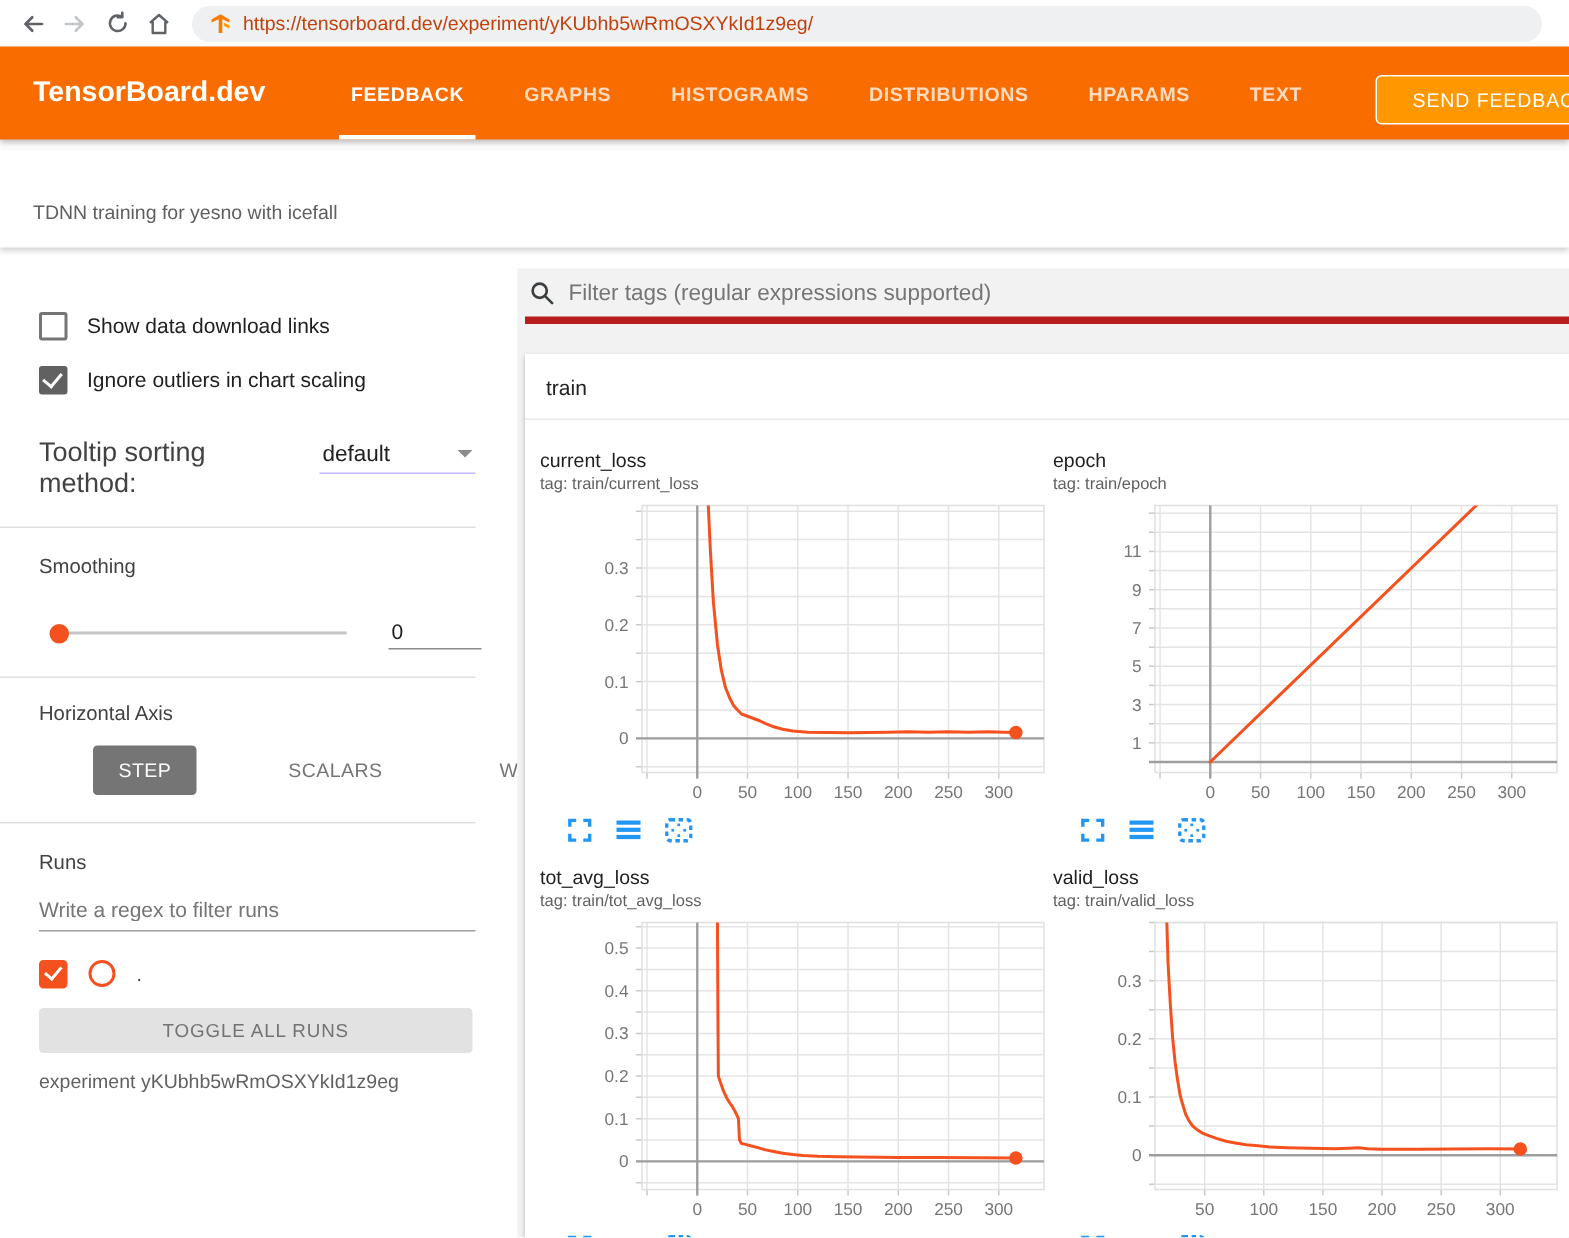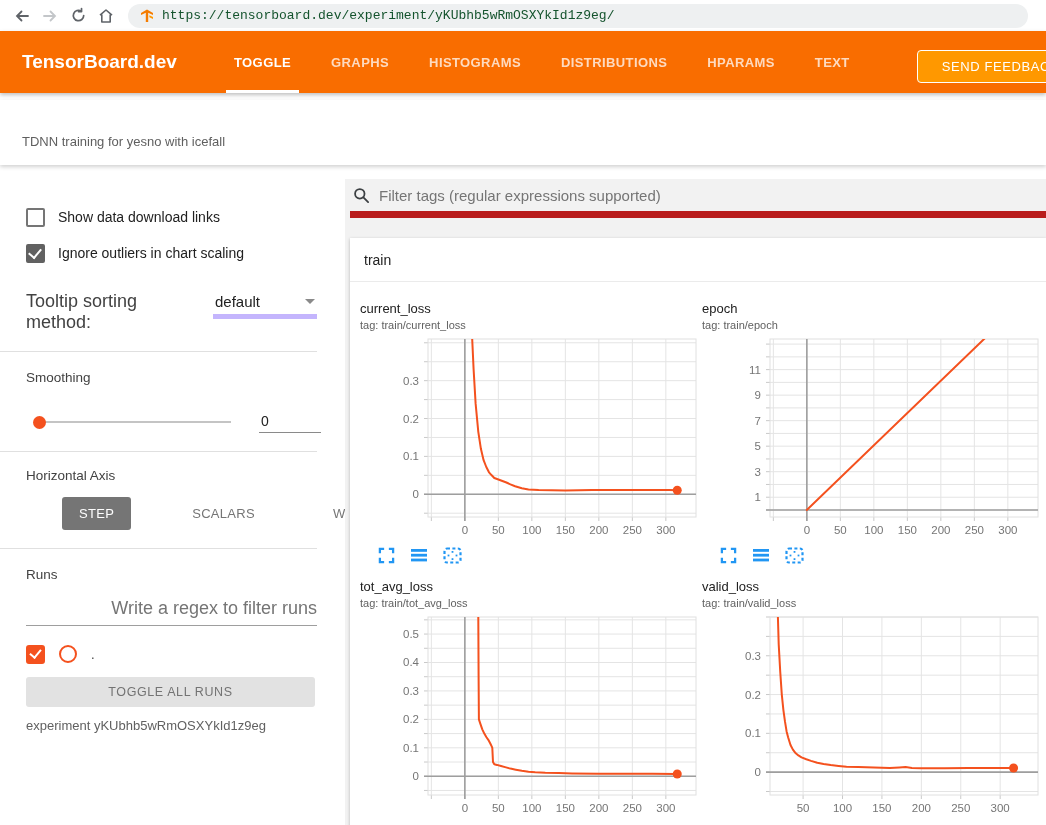--- a/index.html
+++ b/index.html
@@ -5,21 +5,21 @@
   html,body{margin:0;padding:0;background:#fff;}
   #app{position:relative;width:1046px;height:825px;overflow:hidden;background:#fff;
        font-family:"Liberation Sans",sans-serif;-webkit-font-smoothing:antialiased;}
 
   
   .browser-bar{position:absolute;top:0;left:0;width:100%;height:31px;background:#fff;
                display:flex;align-items:center;padding:0 8px;box-sizing:border-box;}
   .nav-ic{width:28px;height:24px;display:flex;align-items:center;justify-content:center;flex:0 0 auto;cursor:pointer;}
   .url-pill{flex:1;height:24px;margin-left:8px;margin-right:10px;background:#eef0f1;border-radius:13px;
             display:flex;align-items:center;padding:0 12px;min-width:0;}
-  .url-text{font-size:13px;color:#14532d;white-space:nowrap;overflow:hidden;margin-left:8px;font-family:Liberation Mono, monospace;}
+  .url-text{font-size:13px;color:#c2410c;white-space:nowrap;overflow:hidden;margin-left:8px;}
 
   
   .app-header{position:absolute;top:31px;left:0;width:100%;height:62px;background:#f96d00;
               display:flex;align-items:stretch;box-shadow:0 2px 4px rgba(0,0,0,.25);z-index:5;}
   .brand{align-self:center;color:#fff;font-size:19px;font-weight:bold;padding-left:22px;width:172px;flex:0 0 auto;}
   .tabs{display:flex;align-items:stretch;margin-left:20px;}
   .tab{position:relative;display:flex;align-items:center;padding:0 20px;font-size:13px;font-weight:bold;
        letter-spacing:.4px;color:rgba(255,255,255,.75);cursor:pointer;}
   .tab.active{color:#fff;}
   .tab.active::after{content:"";position:absolute;left:12px;right:12px;bottom:0;height:3px;background:#fff;}
@@ -42,51 +42,51 @@
   .side-sec{padding:0 28px 18px 26px;}
   .divider{height:1px;background:#e0e0e0;margin-right:28px;}
   .cb-row{display:flex;align-items:center;margin-top:8px;height:28px;cursor:pointer;}
   .cb{width:15px;height:15px;border:2px solid #757575;border-radius:2px;background:#fff;flex:0 0 auto;position:relative;}
   .cb.checked{background:#616161;border-color:#616161;}
   .cb.checked::after{content:"";position:absolute;left:3px;top:0px;width:6px;height:10px;
                      border:solid #fff;border-width:0 2px 2px 0;transform:rotate(40deg);}
   .cb-label{margin-left:13px;font-size:14px;color:#212121;}
   .tooltip-row{margin-top:24px;display:flex;align-items:baseline;}
   .tt-label{font-size:18px;color:#424242;}
-  .select{display:inline-flex;align-items:center;margin-left:12px;border-bottom:5px solid #c4b5fd;
+  .select{display:inline-flex;align-items:center;margin-left:12px;border-bottom:1px solid #c4b5fd;
           padding:0 2px 4px 2px;min-width:100px;justify-content:space-between;cursor:pointer;}
   .select .val{font-size:15px;color:#212121;}
   .select .arrow{width:0;height:0;border-left:5px solid transparent;border-right:5px solid transparent;
                  border-top:5px solid #8a8a8a;margin-left:18px;}
   .sec-label{font-size:13.5px;color:#424242;padding-top:18px;}
   .slider-row{display:flex;align-items:center;margin-top:26px;}
   .slider{position:relative;width:196px;height:2px;background:#c4c4c4;margin-left:9px;flex:0 0 auto;cursor:pointer;}
   .slider .thumb{position:absolute;left:-2px;top:-5.5px;width:13px;height:13px;border-radius:50%;background:#f4511e;}
   .smooth-input{margin-left:28px;width:58px;border:none;border-bottom:1px solid #8a8a8a;font-size:14px;
                 color:#212121;background:transparent;outline:none;padding:2px 2px 3px 2px;
                 font-family:"Liberation Sans",sans-serif;}
   .axis-btns{display:flex;align-items:center;margin-top:14px;}
   .axis-btn{padding:9px 17px;border-radius:3px;font-size:13px;letter-spacing:.3px;color:#757575;
             margin-right:8px;cursor:pointer;margin-left:36px;}
   .axis-btn.active{background:#757575;color:#fdfdfd;}
   .regex-input{margin-top:14px;width:291px;border:none;border-bottom:1px solid #9e9e9e;background:transparent;
-               font-size:18px;color:#333;outline:none;padding:2px 0 6px 0;font-family:"Liberation Sans",sans-serif;text-align:right;}
+               font-size:14px;color:#333;outline:none;padding:2px 0 6px 0;font-family:"Liberation Sans",sans-serif;}
   .regex-input::placeholder{color:#757575;}
   .run-row{display:flex;align-items:center;margin-top:16px;height:24px;}
   .run-cb{width:15px;height:15px;border:2px solid #f4511e;border-radius:3px;background:#f4511e;position:relative;cursor:pointer;}
   .run-cb::after{content:"";position:absolute;left:3.5px;top:0.5px;width:5px;height:9px;
                  border:solid #fff;border-width:0 2px 2px 0;transform:rotate(40deg);}
   .run-swatch{width:14px;height:14px;border:2.5px solid #f4511e;border-radius:50%;margin-left:14px;flex:0 0 auto;}
   .run-name{margin-left:14px;font-size:13px;color:#424242;}
   .toggle-btn{margin-top:11px;width:289px;height:30px;background:#e2e2e2;border-radius:3px;color:#737373;
               font-size:12.5px;letter-spacing:.6px;display:flex;align-items:center;justify-content:center;cursor:pointer;}
   .exp-line{margin-top:11px;font-size:13px;color:#616161;}
 
   
-  .filter-row{height:32px;display:flex;align-items:center;border-bottom:7px solid #b91c1c;padding:0 0 0 3px;}
+  .filter-row{height:32px;display:flex;align-items:center;border-bottom:5px solid #b91c1c;padding:0 0 0 3px;}
   .filter-input{flex:1;border:none;background:transparent;outline:none;font-size:15px;color:#333;
                 margin-left:7px;font-family:"Liberation Sans",sans-serif;}
   .filter-input::placeholder{color:#757575;}
   .card{margin-top:20px;background:#fff;box-shadow:0 1px 3px rgba(0,0,0,.25);height:100%;overflow:hidden;}
   .card-header{padding:14px 16px 13px 14px;font-size:14px;color:#212121;border-bottom:1px solid #ebebeb;cursor:pointer;}
   .charts-grid{display:grid;grid-template-columns:342px 342px;padding:19px 0 0 10px;row-gap:14px;}
   .chart-block{width:340px;}
   .chart-title{font-size:13px;color:#212121;}
   .chart-tag{font-size:11px;color:#616161;margin-top:3px;}
   .chart-svg{display:block;margin-top:6px;}
@@ -129,21 +129,21 @@
             <polygon points="9.4,6.2 13,7.9 13,10 9.4,8.3" fill="#ff9800"></polygon>
           </svg>
       </span>
       <span class="url-text">https://tensorboard.dev/experiment/yKUbhb5wRmOSXYkId1z9eg/</span>
     </div>
   </div>
 
   <div class="app-header">
     <div class="brand">TensorBoard.dev</div>
     <div class="tabs">
-        <div class="tab active">TOGGLE</div>
+        <div class="tab active">FEEDBACK</div>
         <div class="tab">GRAPHS</div>
         <div class="tab">HISTOGRAMS</div>
         <div class="tab">DISTRIBUTIONS</div>
         <div class="tab">HPARAMS</div>
         <div class="tab">TEXT</div>
       </div>
     <div class="feedback-btn">SEND FEEDBACK</div>
   </div>
 
   <div class="title-band">

